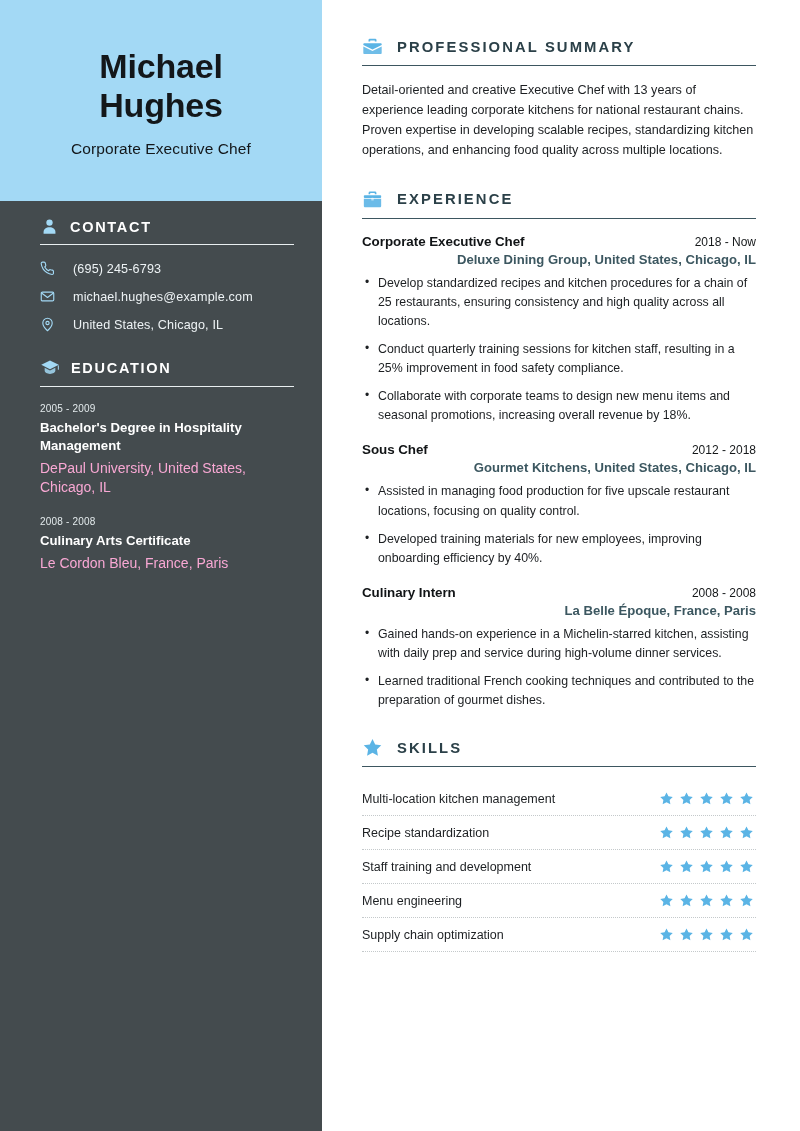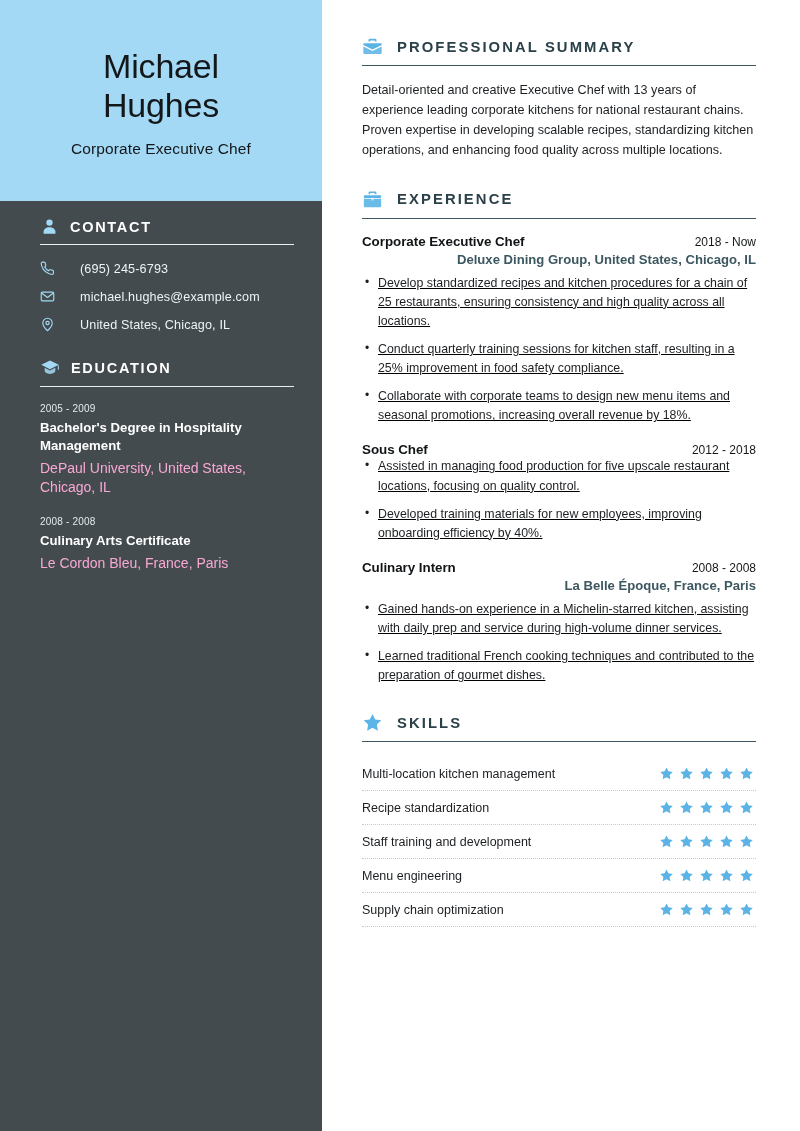--- a/index.html
+++ b/index.html
@@ -34,21 +34,21 @@
     background: #a3d9f5;
     padding: 30px 24px 26px 24px;
     min-height: 201px;
     display: flex;
     flex-direction: column;
     align-items: center;
     justify-content: center;
   }
   .name-line {
     font-size: 34px;
-    font-weight: normal;
+    font-weight: bold;
     color: #13171a;
     line-height: 1.12;
     letter-spacing: -0.2px;
     text-align: center;
   }
   .job-title {
     margin-top: 16px;
     font-size: 15.5px;
     color: #13171a;
     text-align: center;
@@ -76,21 +76,21 @@
   }
   .side-rule {
     border-bottom: 1.6px solid #e9eef0;
     margin-bottom: 16px;
     margin-top: 1px;
   }
 
   .contact-row {
     display: flex;
     align-items: center;
-    gap: 25px;
+    gap: 18px;
     margin-bottom: 13px;
     font-size: 12.6px;
     color: #eef3f5;
     letter-spacing: 0.15px;
   }
   .contact-row:last-child { margin-bottom: 0; }
 
   .edu-item { margin-bottom: 19px; }
   .edu-item:last-child { margin-bottom: 0; }
   .edu-date {
@@ -166,21 +166,21 @@
   }
   .job-company {
     font-size: 13.1px;
     font-weight: bold;
     color: #3c5760;
     margin-top: 3px;
     margin-bottom: 7px;
     text-align: right;
   }
 
-  .bullets { list-style: none; text-decoration: underline; }
+  .bullets { list-style: none; }
   .bullets li {
     position: relative;
     padding-left: 16px;
     font-size: 12.35px;
     line-height: 1.55;
     color: #1c1f22;
     margin-bottom: 9px;
   }
   .bullets li:last-child { margin-bottom: 0; }
   .bullets li::before {
@@ -336,20 +336,21 @@
           <li>Conduct quarterly training sessions for kitchen staff, resulting in a 25% improvement in food safety compliance.</li>
           <li>Collaborate with corporate teams to design new menu items and seasonal promotions, increasing overall revenue by 18%.</li>
         </ul>
       </div>
 
       <div class="job">
         <div class="job-head">
           <span class="job-role">Sous Chef</span>
           <span class="job-date">2012 - 2018</span>
         </div>
+        <div class="job-company">Gourmet Kitchens, United States, Chicago, IL</div>
         <ul class="bullets">
           <li>Assisted in managing food production for five upscale restaurant locations, focusing on quality control.</li>
           <li>Developed training materials for new employees, improving onboarding efficiency by 40%.</li>
         </ul>
       </div>
 
       <div class="job">
         <div class="job-head">
           <span class="job-role">Culinary Intern</span>
           <span class="job-date">2008 - 2008</span>

